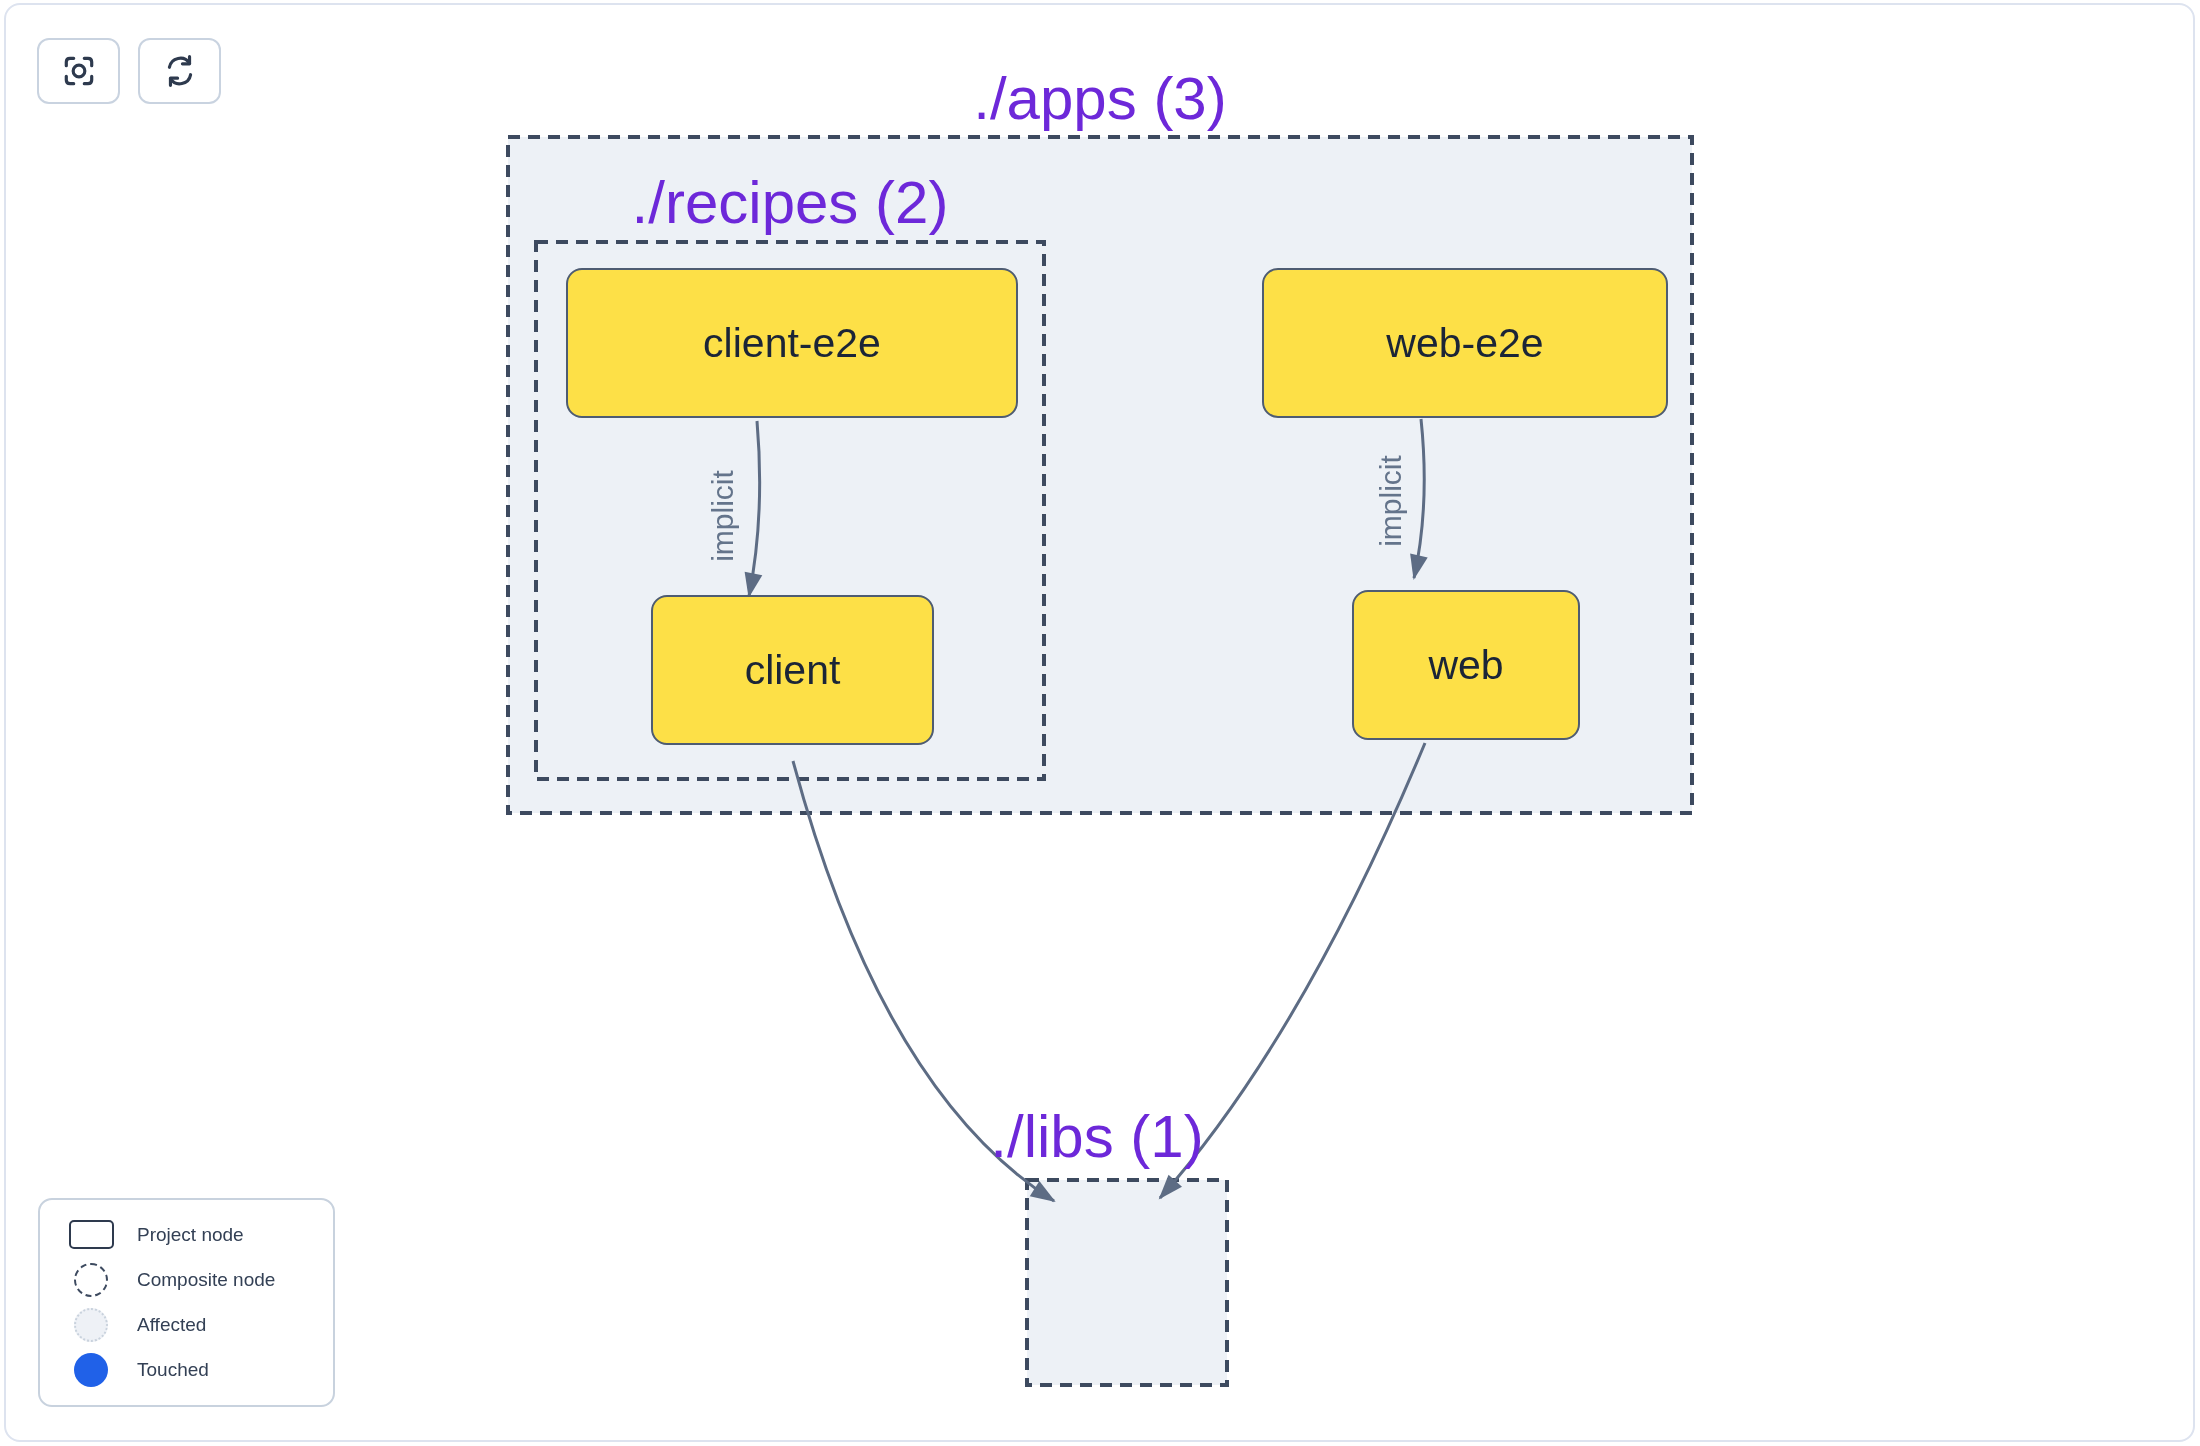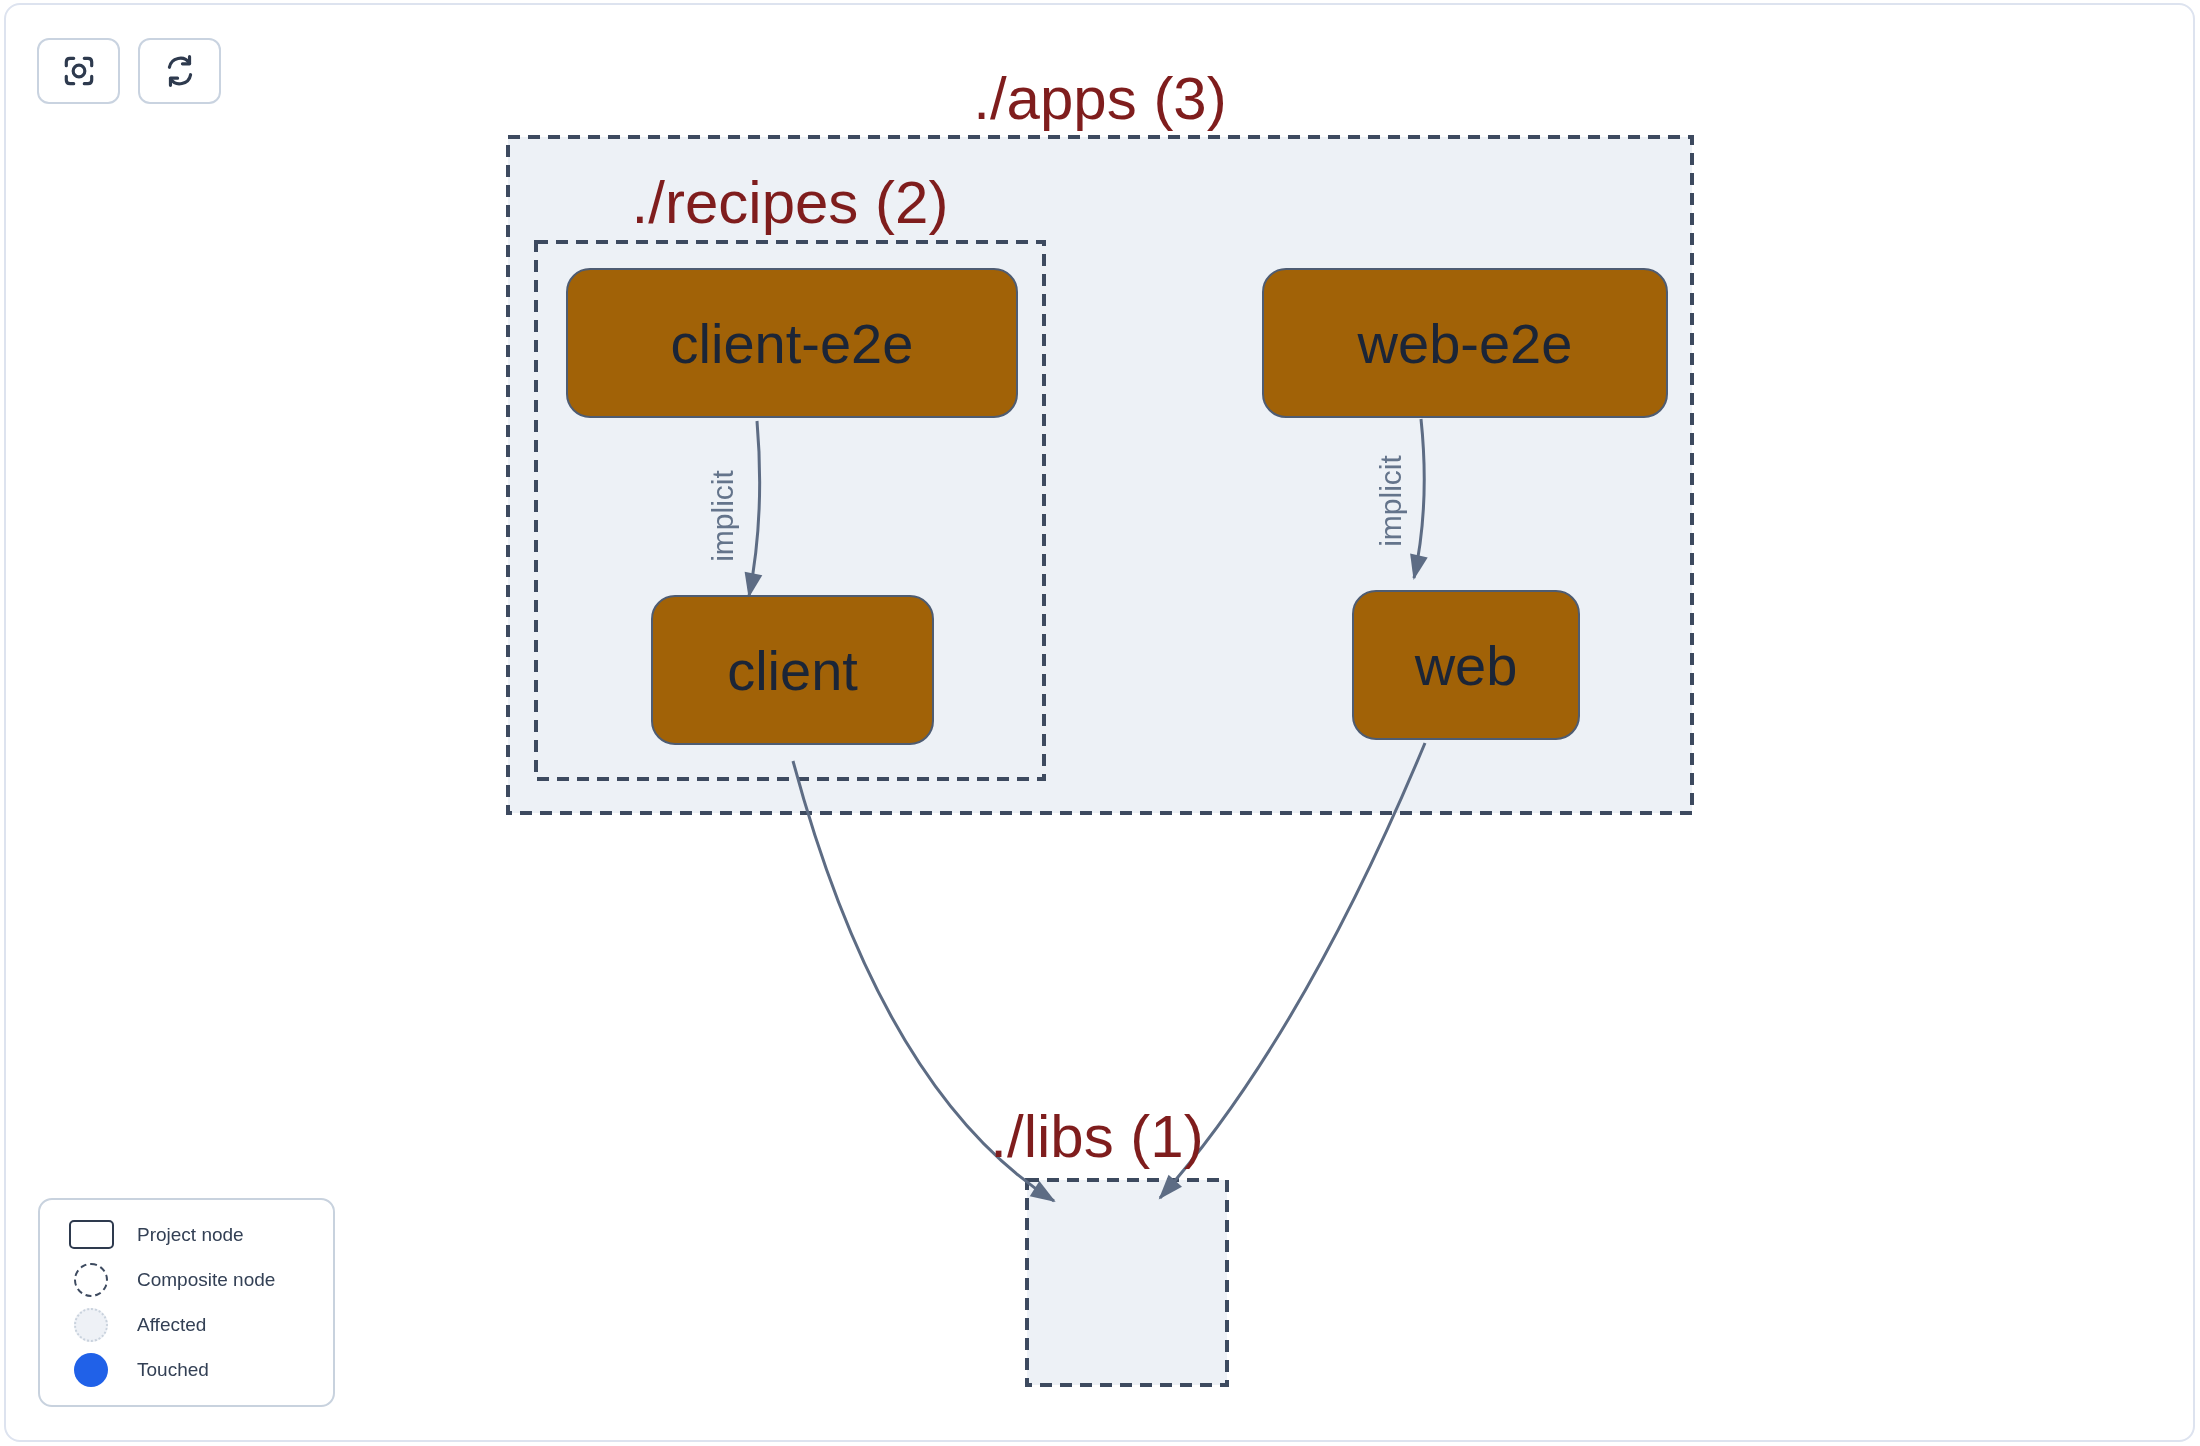--- a/index.html
+++ b/index.html
@@ -3,25 +3,25 @@
 <meta charset="utf-8">
 <style>
   html,body{margin:0;padding:0;background:#ffffff;}
   body{width:2200px;height:1446px;position:relative;overflow:hidden;
        font-family:"Liberation Sans", sans-serif;}
   .frame{position:absolute;left:4px;top:3px;right:5px;bottom:4px;
          border:2px solid #dde3ef;border-radius:16px;background:#ffffff;}
   .layer{position:absolute;left:0;top:0;width:2200px;height:1446px;}
 
   .group-label{position:absolute;width:420px;text-align:center;
-               font-size:60px;color:#7f1d1d;white-space:nowrap;}
+               font-size:60px;color:#6d28d9;white-space:nowrap;}
 
   .node{position:absolute;display:flex;align-items:center;justify-content:center;
-        background:#a16207;border:2.5px solid #4e5c72;border-radius:24px;
-        font-size:56px;color:#1b2537;box-sizing:border-box;white-space:nowrap;}
+        background:#fde047;border:2.5px solid #4e5c72;border-radius:16px;
+        font-size:41px;color:#1b2537;box-sizing:border-box;white-space:nowrap;}
   .node.touched{background:#2061e8;border:3px solid #2b3648;color:#ffffff;
                 border-radius:18px;font-size:62px;}
 
   .edge-label{position:absolute;width:180px;height:34px;line-height:34px;
               text-align:center;font-size:30px;color:#64748b;
               transform:rotate(-90deg);white-space:nowrap;}
 
   .toolbar{position:absolute;left:37px;top:38px;display:flex;gap:18px;}
   .tool-btn{width:83px;height:66px;background:#ffffff;border:2px solid #c9d3e0;
             border-radius:12px;display:flex;align-items:center;justify-content:center;

